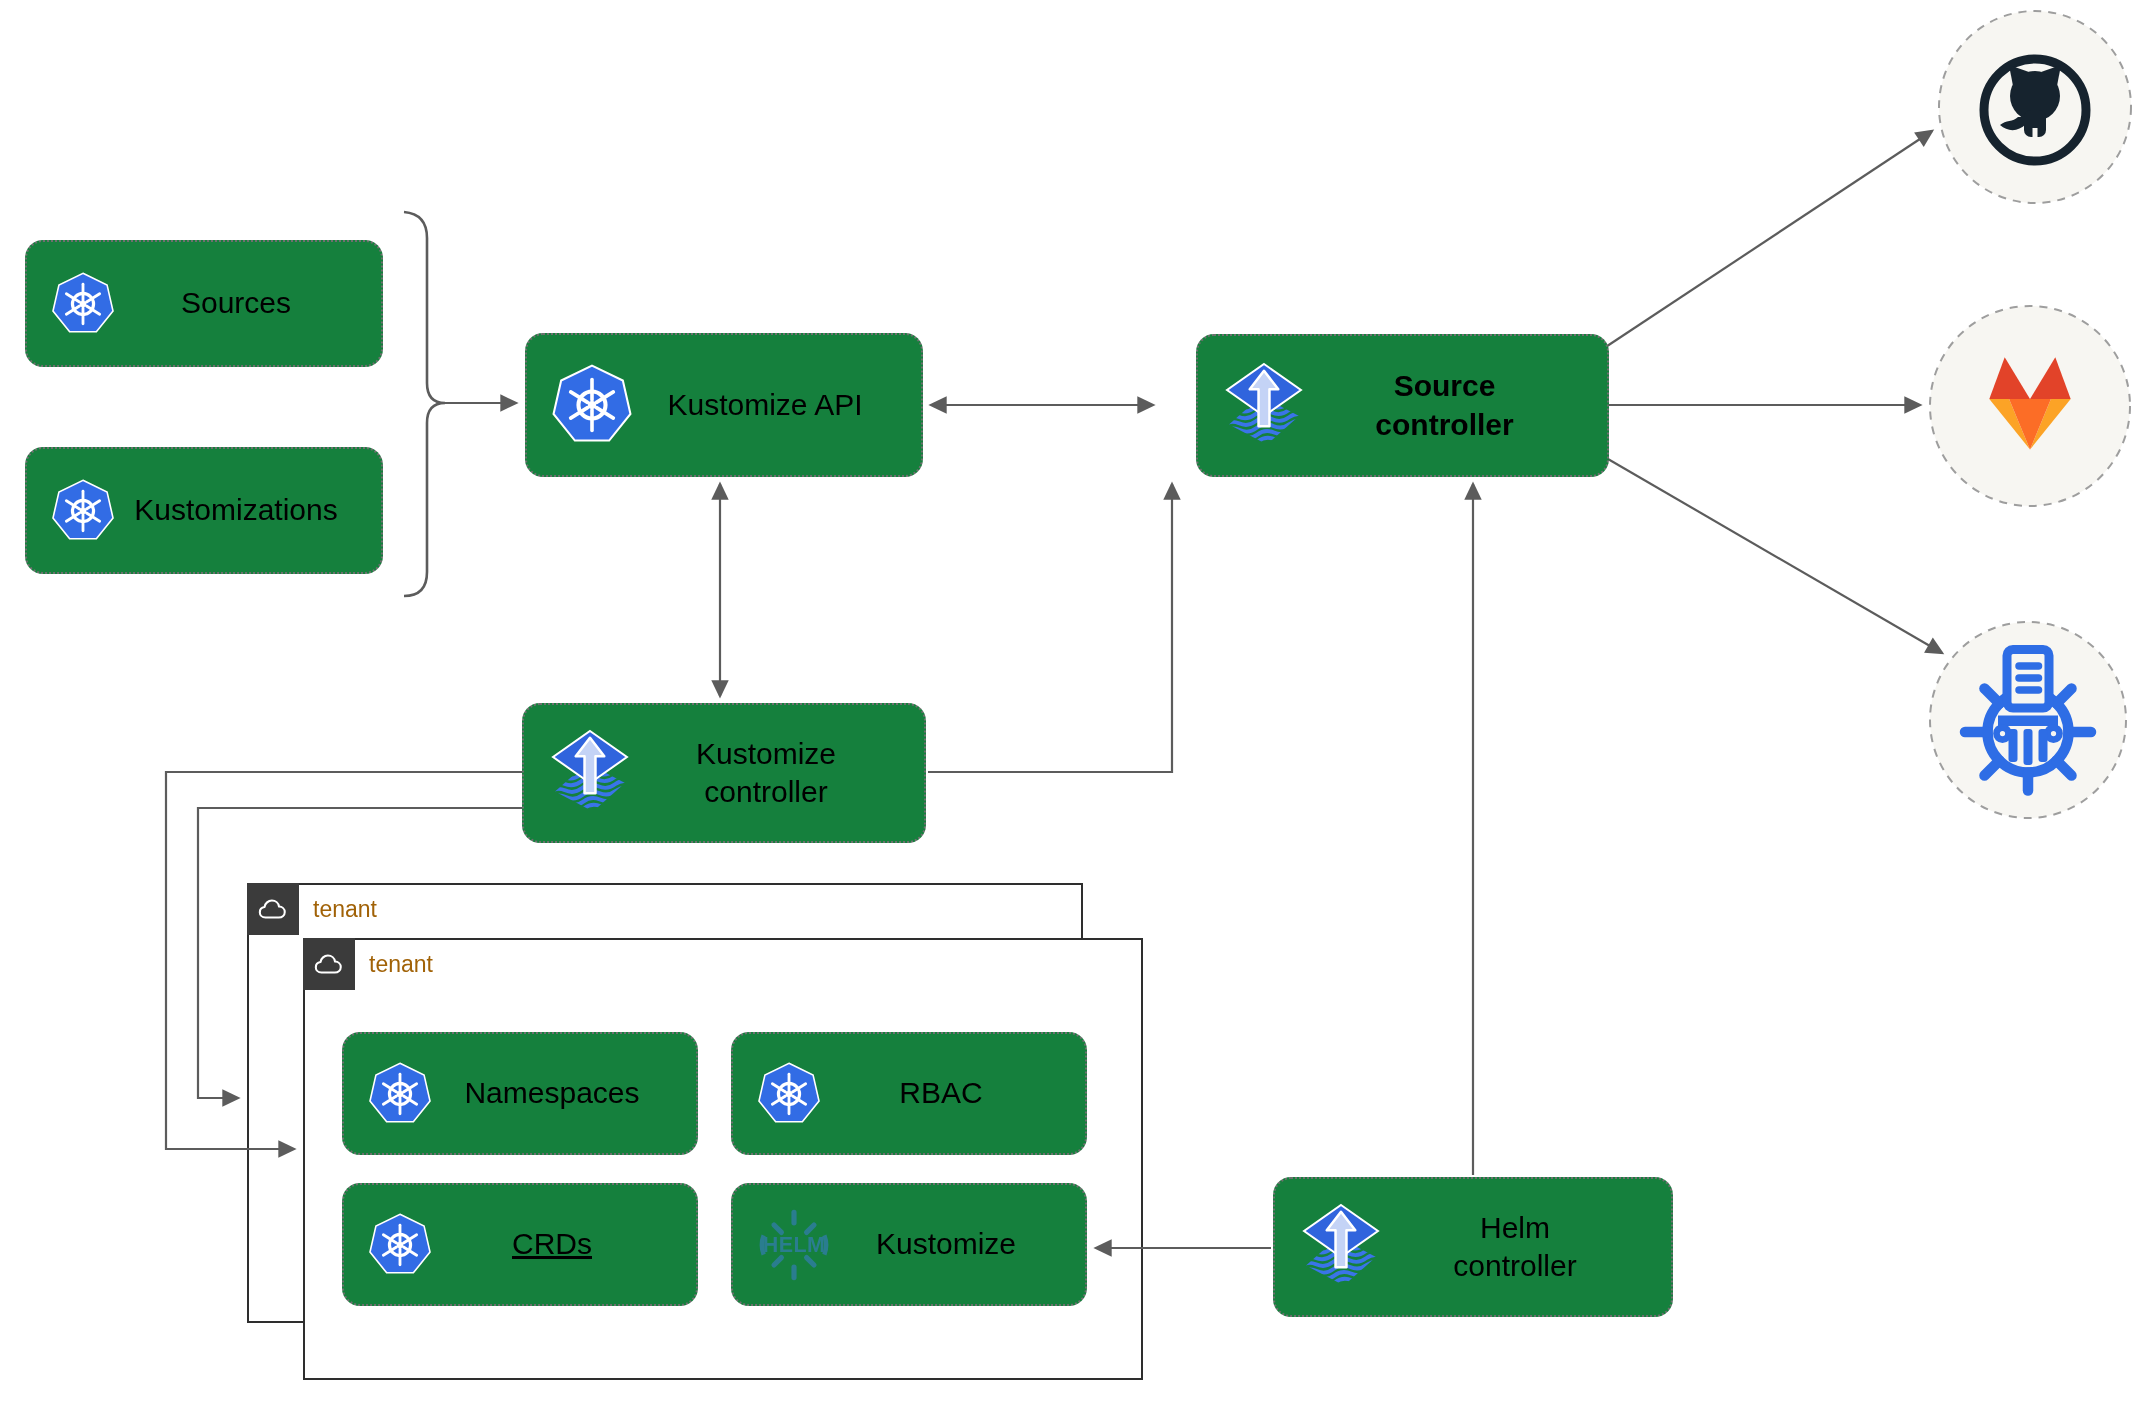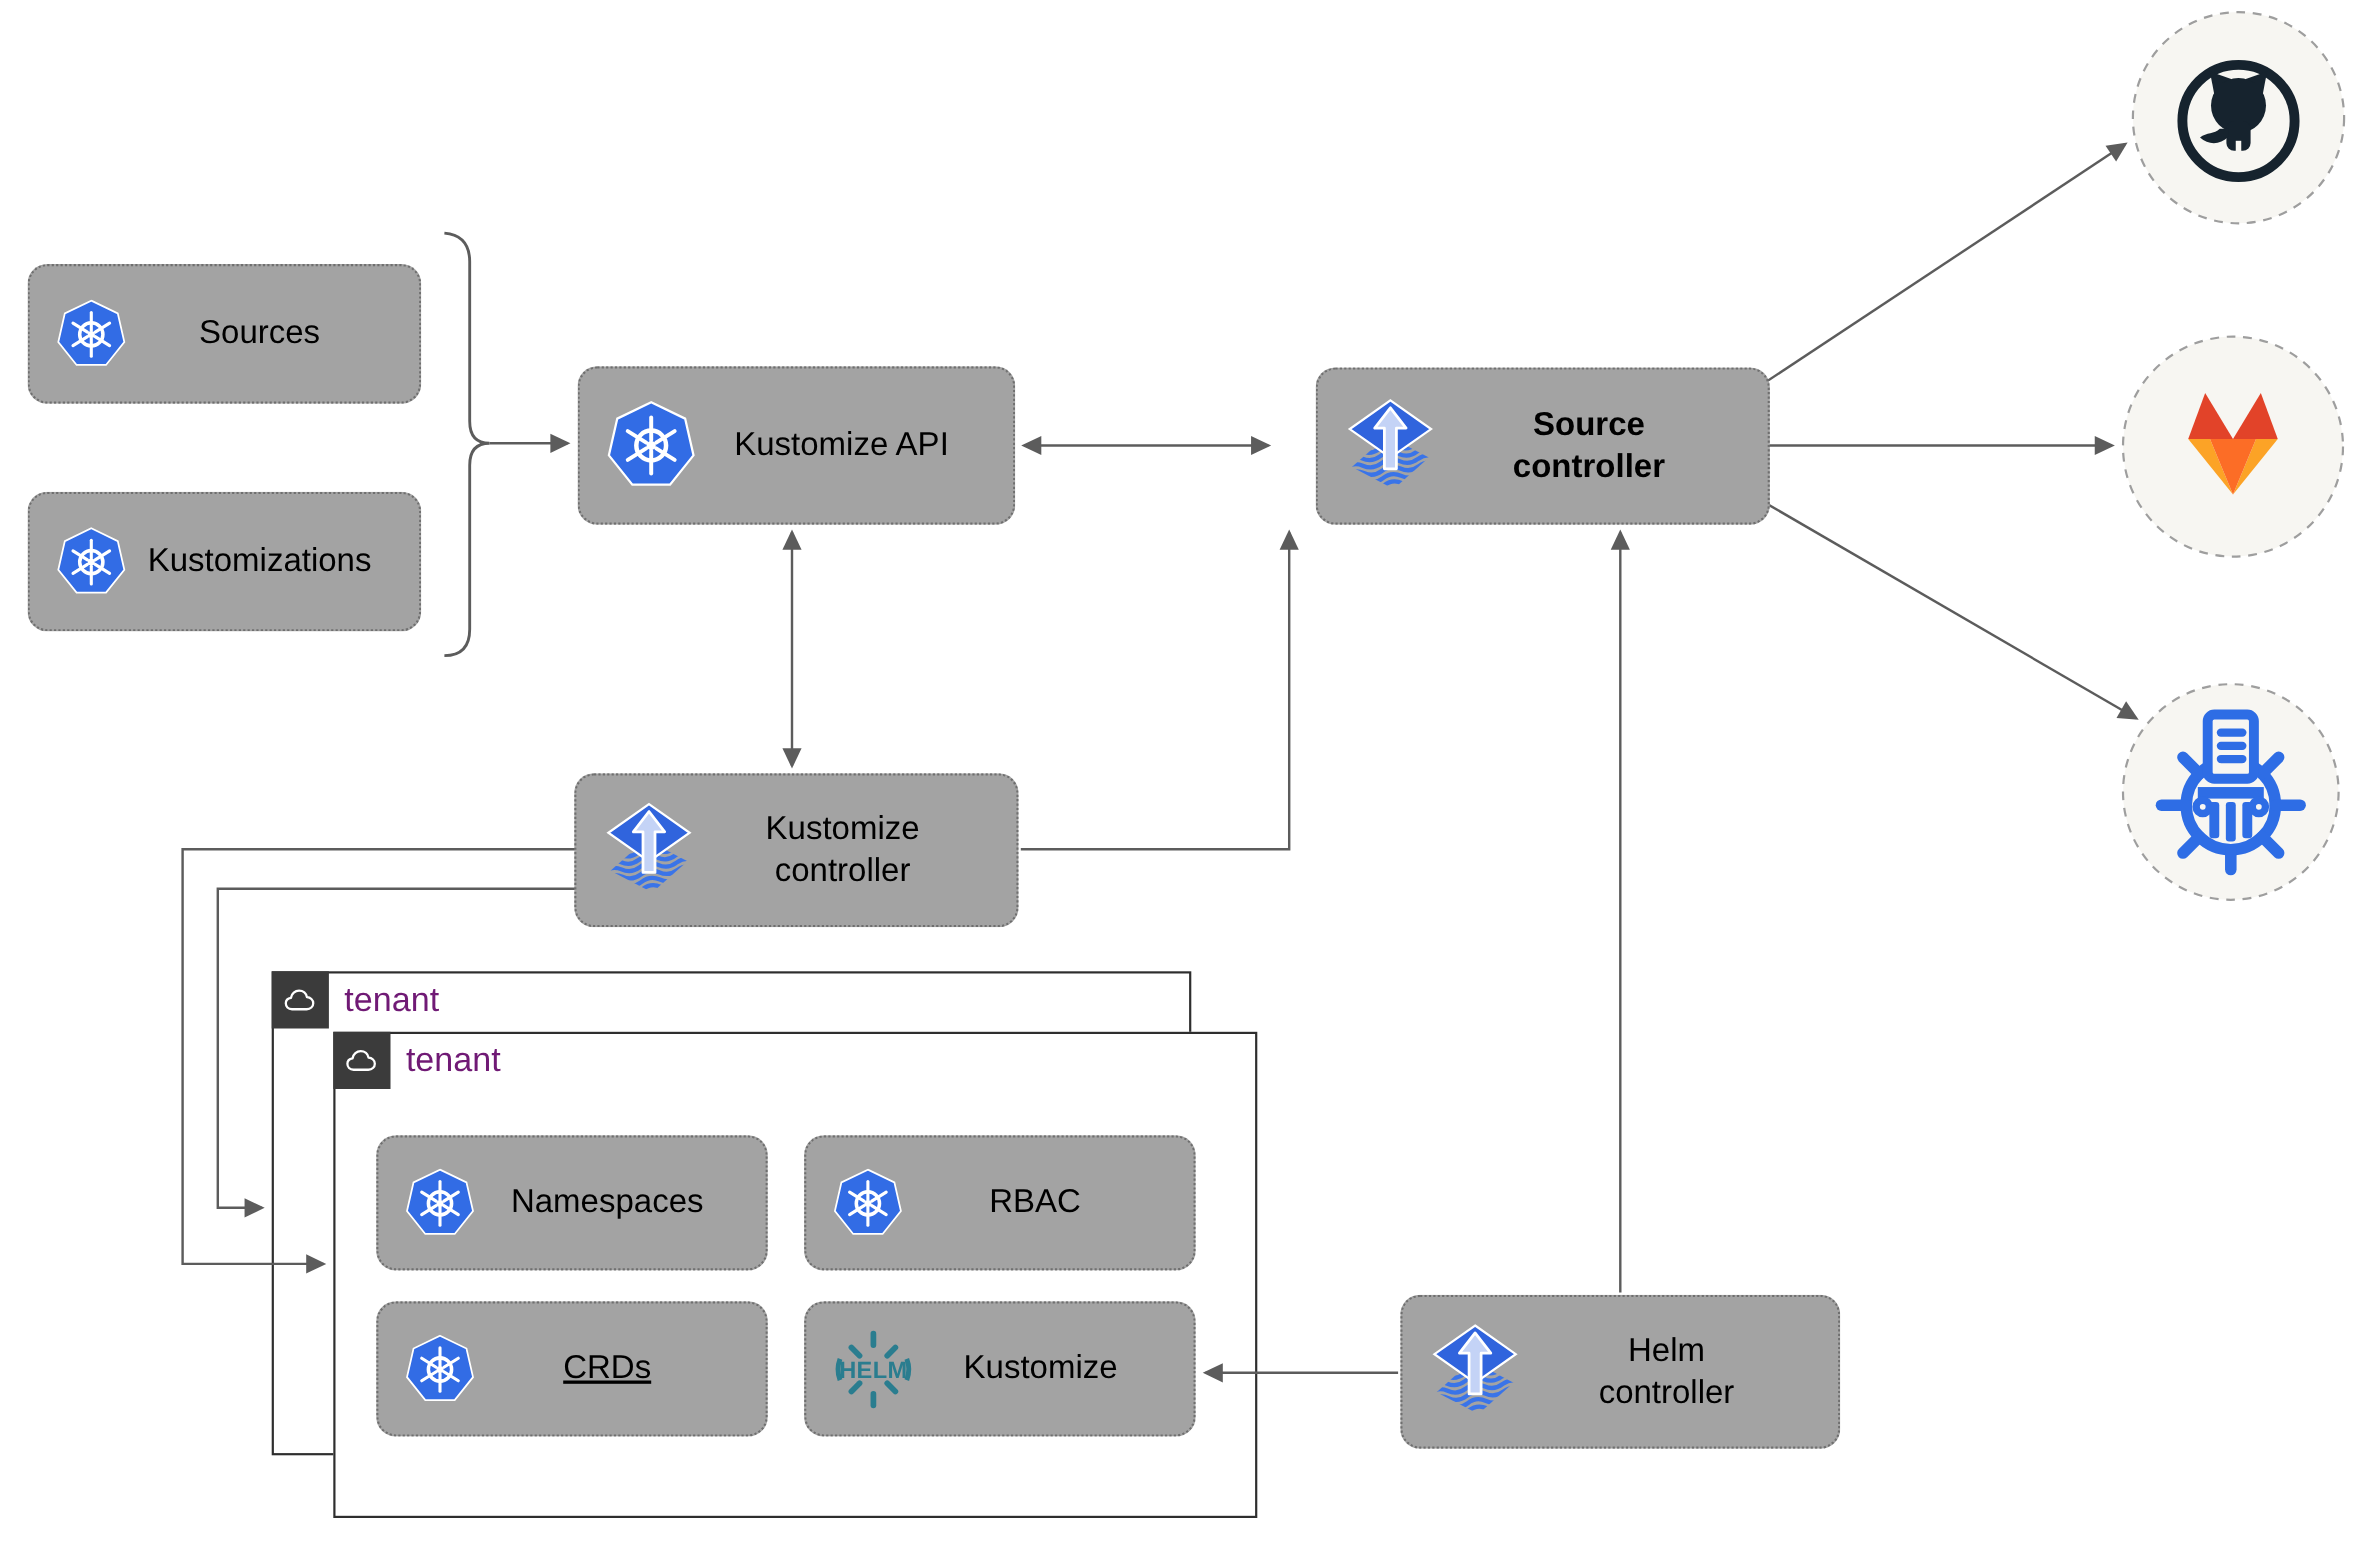--- a/index.html
+++ b/index.html
@@ -1,33 +1,33 @@
 <!DOCTYPE html>
 <html><head>
 <meta charset="utf-8">
 <style>
   html,body{margin:0;padding:0;background:#fff;}
   #canvas{position:relative;width:2144px;height:1407px;background:#fff;overflow:hidden;
           font-family:"Liberation Sans","DejaVu Sans",sans-serif;}
   
-  .node{position:absolute;background:#a3a3a3;border:2px dotted #6f6f6f;border-radius:18px;
+  .node{position:absolute;background:#15803d;border:2px dotted #6f6f6f;border-radius:18px;
         display:flex;align-items:center;z-index:3;box-sizing:border-box;padding:0 24px;}
   .node .nlabel{flex:1;text-align:center;font-size:30px;color:#000;white-space:pre-line;line-height:1.28;}
   .node .icon{flex:0 0 auto;}
   .icon-sm{width:64px;height:64px;}
   .icon-md{width:82px;height:82px;}
   .icon-flux{width:84px;height:92px;}
   .icon-helm{width:74px;height:74px;}
   
   .tenant{position:absolute;background:#fff;border:2px solid #2e2e2e;z-index:1;box-sizing:border-box;}
   .tenant .badge{position:absolute;top:-2px;left:-2px;width:52px;height:52px;background:#3b3b3b;
                  display:flex;align-items:center;justify-content:center;}
   .tenant .badge svg{width:32px;height:25px;}
   .tenant .tlabel{position:absolute;top:-2px;left:64px;height:52px;display:flex;align-items:center;
-                  font-size:31px;color:#701a75;}
+                  font-size:23px;color:#a16207;}
   #wires{position:absolute;left:0;top:0;z-index:2;pointer-events:none;}
   .wire{stroke:#5c5c5c;stroke-width:2.2;fill:none;}
   .bracket{stroke:#5c5c5c;stroke-width:2.6;fill:none;}
   svg text{font-family:"Liberation Sans","DejaVu Sans",sans-serif;}
 </style>
 </head>
 <body>
 
 <svg width="0" height="0" style="position:absolute" aria-hidden="true">
   <defs>

